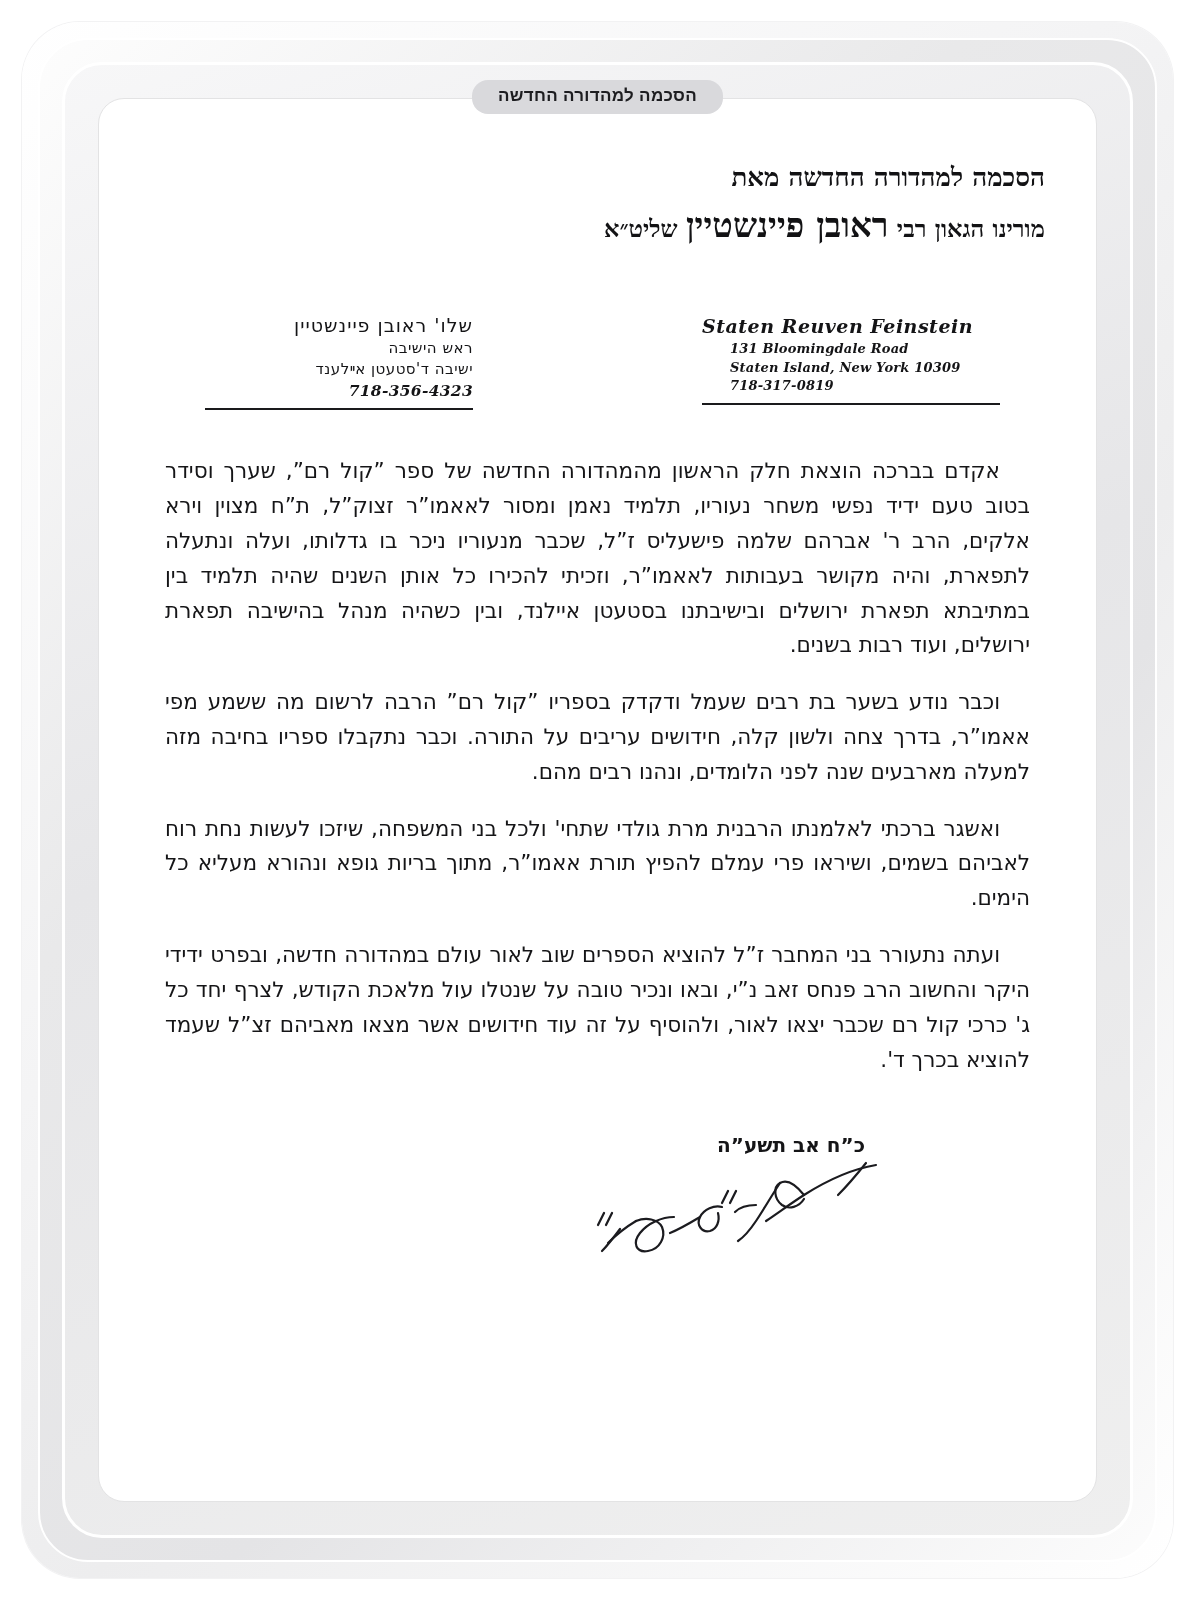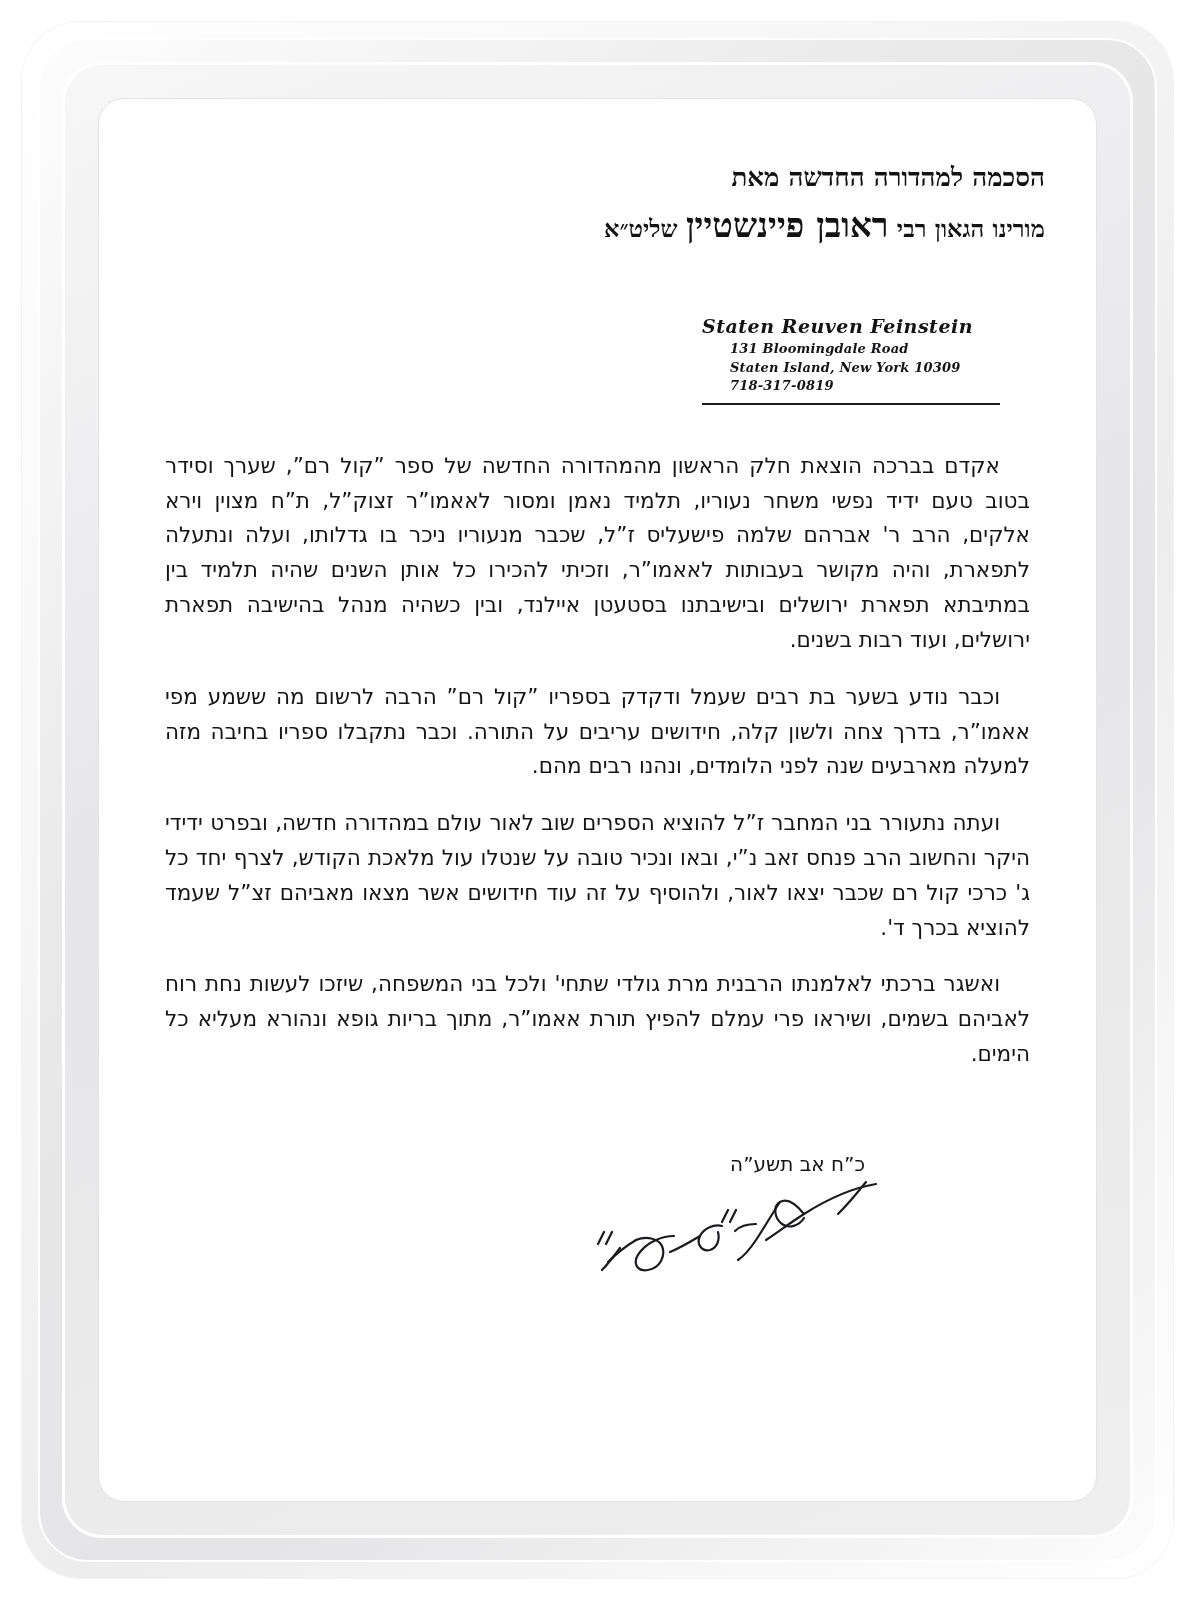--- a/index.html
+++ b/index.html
@@ -203,25 +203,26 @@
     line-height: 1.62;
   }
   .body-text p {
     margin: 4px 0 22px 0;
     text-indent: 30px;
   }
   .body-text p:last-child { margin-bottom: 0; }
 
   
   .sign-block {
-    margin-top: 80px;
+    margin-top: 56px;
     padding-right: 15px;
     direction: rtl;
     position: relative;
     height: 150px;
+    font-weight: bold;
   }
   .sign-date {
     position: absolute;
     right: 180px;
     top: 0;
     font-family: "DejaVu Sans", sans-serif;
     font-size: 20px;
     color: #151517;
   }
   .signature {
@@ -235,43 +236,53 @@
 </style>
 </head>
 <body>
 
 <div class="page-frame">
   <div class="bevel-outer"></div>
   <div class="bevel-mid"></div>
   <div class="bevel-inner"></div>
   <div class="paper"></div>
 
+  <div class="top-badge-wrap">
+    <div class="top-badge">הסכמה למהדורה החדשה</div>
+  </div>
 
   <div class="content">
 
     <div class="doc-title">
       <div class="line1">הסכמה למהדורה החדשה מאת</div>
       <div class="line2"><span class="small">מורינו הגאון רבי </span><span class="big">ראובן פיינשטיין</span><span class="small"> שליט״א</span></div>
     </div>
 
     <div class="letterhead">
       <div class="lh-left">
         <div class="name">Staten Reuven Feinstein</div>
         <div class="addr">131 Bloomingdale Road</div>
         <div class="addr">Staten Island, New York  10309</div>
         <div class="addr">718-317-0819</div>
         <div class="lh-rule-left"></div>
       </div>
+      <div class="lh-right">
+        <div class="r1">שלו' ראובן פיינשטיין</div>
+        <div class="r2">ראש הישיבה</div>
+        <div class="r3">ישיבה ד'סטעטן אײלענד</div>
+        <div class="r4">718-356-4323</div>
+        <div class="lh-rule-right"></div>
+      </div>
     </div>
 
     <div class="body-text">
       <p>אקדם בברכה הוצאת חלק הראשון מהמהדורה החדשה של ספר ”קול רם”, שערך וסידר בטוב טעם ידיד נפשי משחר נעוריו, תלמיד נאמן ומסור לאאמו”ר זצוק”ל, ת”ח מצוין וירא אלקים, הרב ר' אברהם שלמה פישעליס ז”ל, שכבר מנעוריו ניכר בו גדלותו, ועלה ונתעלה לתפארת, והיה מקושר בעבותות לאאמו”ר, וזכיתי להכירו כל אותן השנים שהיה תלמיד בין במתיבתא תפארת ירושלים ובישיבתנו בסטעטן איילנד, ובין כשהיה מנהל בהישיבה תפארת ירושלים, ועוד רבות בשנים.</p>
       <p>וכבר נודע בשער בת רבים שעמל ודקדק בספריו ”קול רם” הרבה לרשום מה ששמע מפי אאמו”ר, בדרך צחה ולשון קלה, חידושים עריבים על התורה. וכבר נתקבלו ספריו בחיבה מזה למעלה מארבעים שנה לפני הלומדים, ונהנו רבים מהם.</p>
+      <p>ואשגר ברכתי לאלמנתו הרבנית מרת גולדי שתחי' ולכל בני המשפחה, שיזכו לעשות נחת רוח לאביהם בשמים, ושיראו פרי עמלם להפיץ תורת אאמו”ר, מתוך בריות גופא ונהורא מעליא כל הימים.</p>
       <p>ועתה נתעורר בני המחבר ז”ל להוציא הספרים שוב לאור עולם במהדורה חדשה, ובפרט ידידי היקר והחשוב הרב פנחס זאב נ”י, ובאו ונכיר טובה על שנטלו עול מלאכת הקודש, לצרף יחד כל ג' כרכי קול רם שכבר יצאו לאור, ולהוסיף על זה עוד חידושים אשר מצאו מאביהם זצ”ל שעמד להוציא בכרך ד'.</p>
-      <p>ואשגר ברכתי לאלמנתו הרבנית מרת גולדי שתחי' ולכל בני המשפחה, שיזכו לעשות נחת רוח לאביהם בשמים, ושיראו פרי עמלם להפיץ תורת אאמו”ר, מתוך בריות גופא ונהורא מעליא כל הימים.</p>
     </div>
 
     <div class="sign-block">
       <div class="sign-date">כ”ח אב תשע”ה</div>
       <div class="signature">
         <svg width="300" height="110" viewBox="0 0 300 110" fill="none" xmlns="http://www.w3.org/2000/svg">
           <g stroke="#1b1b1f" stroke-width="2.2" stroke-linecap="round" stroke-linejoin="round" fill="none">
             <path d="M286 14 C262 18, 236 30, 214 44 C200 53, 188 62, 176 70"></path>
             <path d="M276 12 C268 22, 258 34, 248 44"></path>
             <path d="M214 44 C206 34, 197 28, 190 32 C183 36, 184 48, 192 54 C199 59, 209 56, 214 48"></path>

